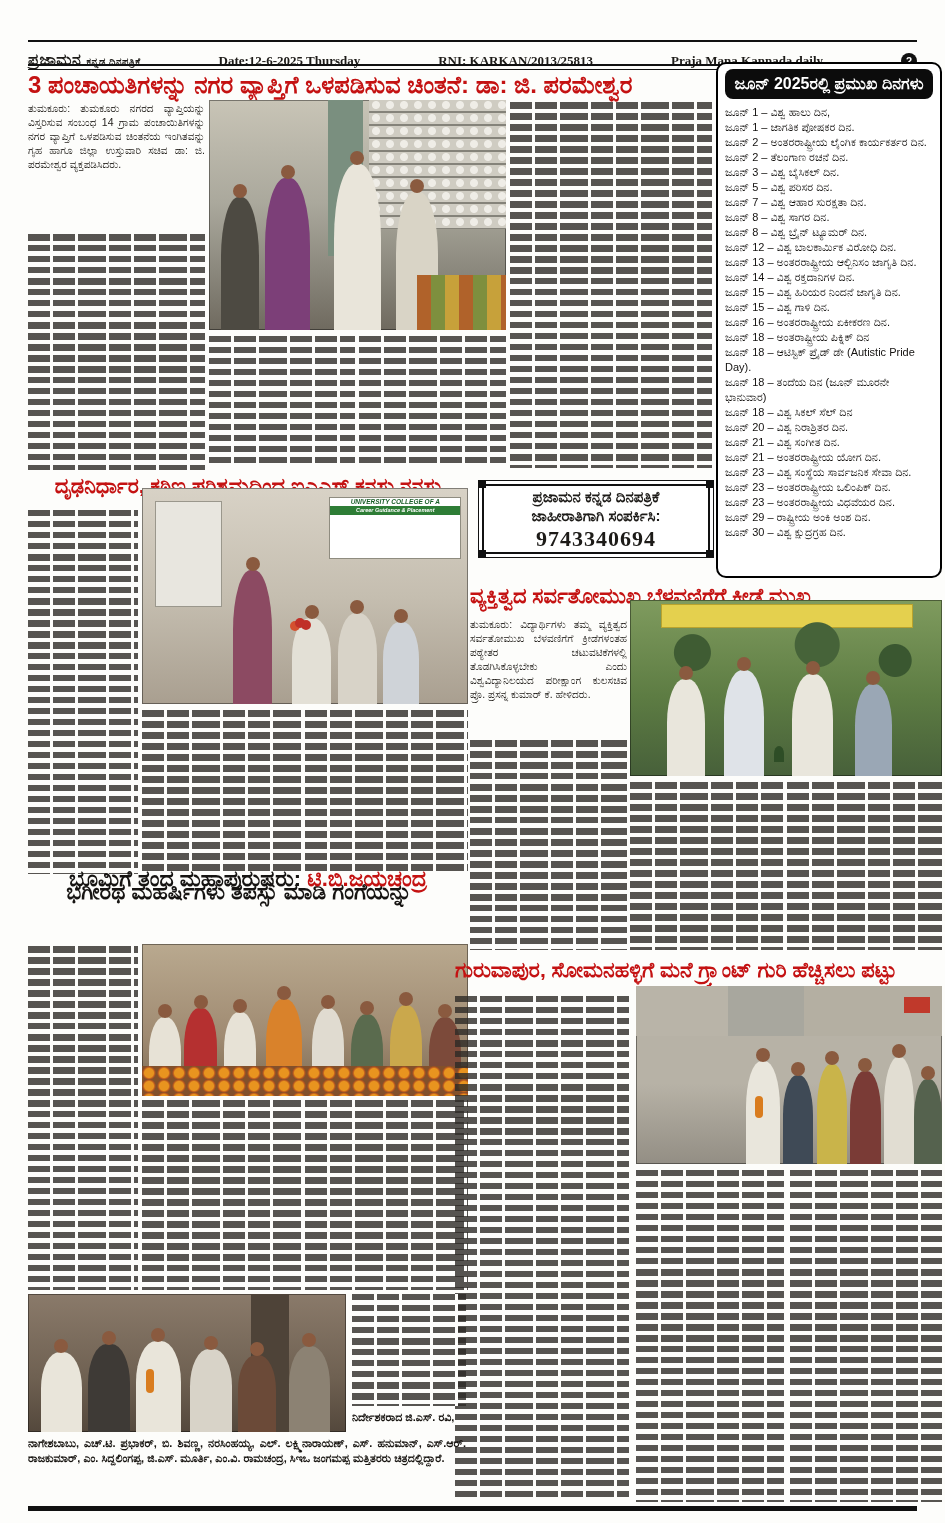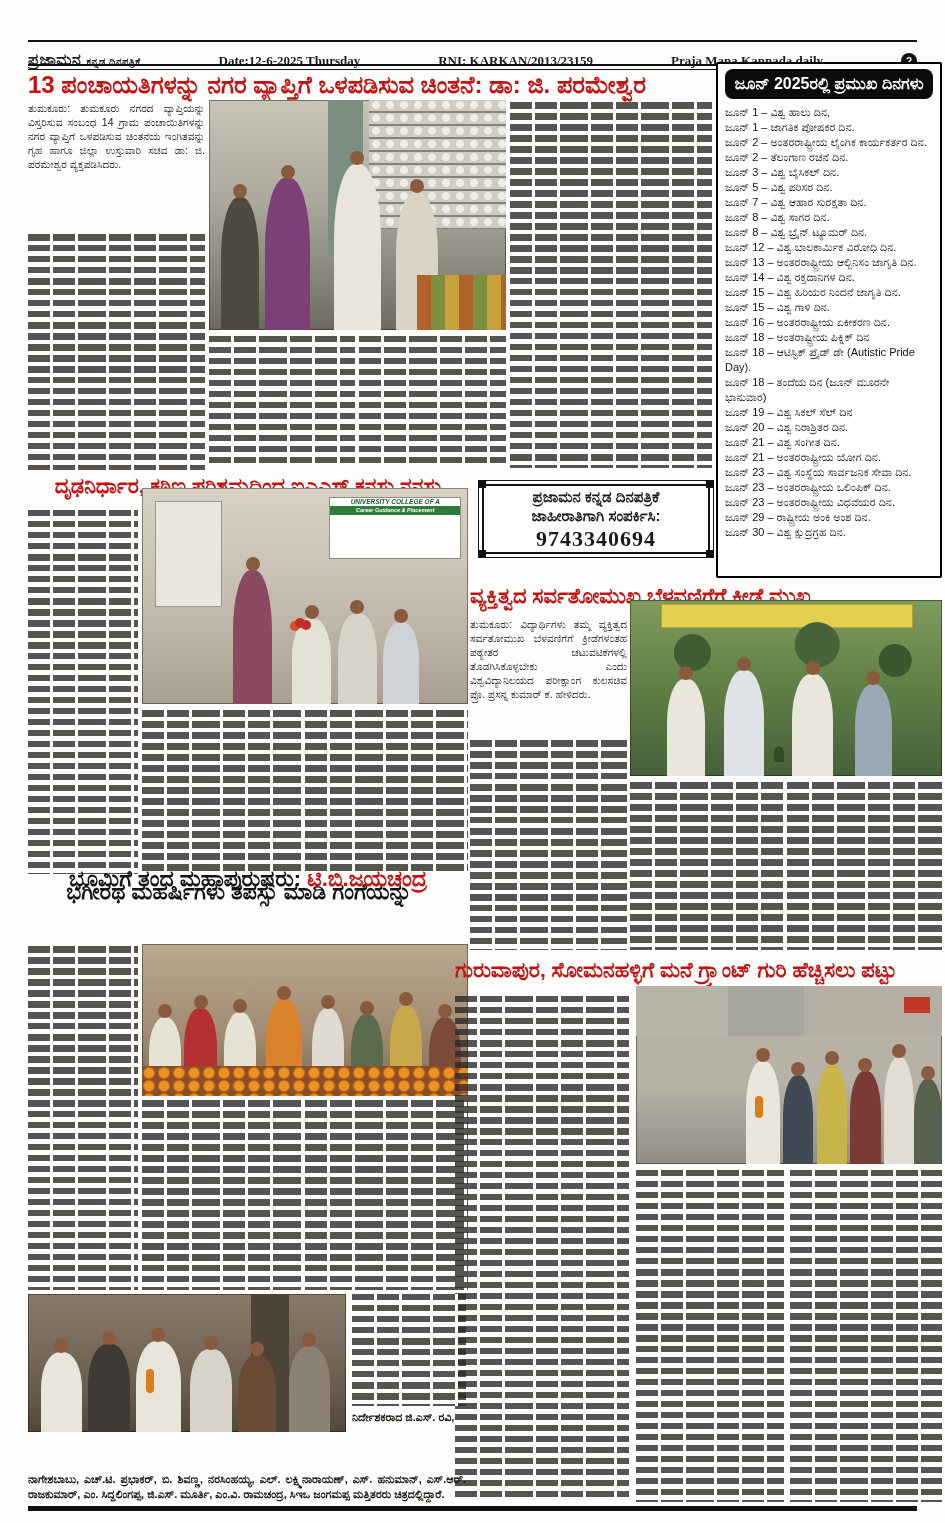--- a/index.html
+++ b/index.html
@@ -13,32 +13,32 @@
   .hdr-serif{font-family:"Liberation Serif",serif;font-weight:bold;font-size:13px;white-space:nowrap;}
   .pgnum{width:16px;height:16px;border-radius:50%;background:#111;color:#fff;font-size:11px;
          font-weight:bold;display:flex;align-items:center;justify-content:center;}
   .dbl-rule{border-top:2.5px solid #111;border-bottom:1px solid #111;height:3px;}
   .bottom-rule{background:#111;}
   
   .head-red{color:#c41212;font-weight:bold;line-height:1.12;}
   .head-black{color:#161412;font-weight:bold;text-align:center;line-height:1.1;}
   .head-black .red{color:#c41212;}
   
-  .june-box{border:2px solid #000;border-radius:2px;background:#fff;padding:5px 7px;box-sizing:border-box;}
+  .june-box{border:2px solid #000;border-radius:10px;background:#fff;padding:5px 7px;box-sizing:border-box;}
   .june-title{background:#0c0c0c;color:#fff;border-radius:8px;text-align:center;font-weight:bold;
               font-size:16px;padding:6px 2px;margin-bottom:6px;}
   .day-item{font-size:11px;line-height:15px;color:#141210;}
   
   .bodytxt{font-size:10.5px;line-height:1.33;text-align:justify;color:#24211d;}
   .gt{background-image:
       repeating-linear-gradient(90deg, rgba(253,253,251,0) 0 22px, #fdfdfb 22px 25px,
         rgba(253,253,251,0) 25px 47px, #fdfdfb 47px 50px,
         rgba(253,253,251,0) 50px 78px, #fdfdfb 78px 81px),
       repeating-linear-gradient(180deg, rgba(45,42,38,.8) 0 6.5px, rgba(0,0,0,0) 6.5px 11px);}
-  .caption{font-size:11px;font-weight:bold;line-height:1.35;text-align:justify;color:#16130f;margin-top:36px;}
+  .caption{font-size:11px;font-weight:bold;line-height:1.35;text-align:justify;color:#16130f;}
   
   .adbox{border:1.5px solid #111;padding:3px;box-sizing:border-box;background:#fff;}
   .adbox-in{border:2px solid #111;height:100%;box-sizing:border-box;display:flex;flex-direction:column;
             align-items:center;justify-content:center;position:relative;}
   .ad-l{font-weight:bold;font-size:15px;line-height:1.3;}
   .ad-phone{font-family:"Liberation Serif",serif;font-weight:bold;font-size:22px;letter-spacing:1px;}
   .adc{position:absolute;width:7px;height:7px;background:#111;}
   
   .photo{position:absolute;overflow:hidden;box-shadow:inset 0 0 0 1px rgba(0,0,0,.4);}
   .photo i{position:absolute;display:block;}
@@ -52,27 +52,27 @@
 </head>
 <body>
 
 <div class="page">
 
   <div class="abs hdr" style="left:28px;top:40px;width:889px;height:24px;border-top:2px solid #111;padding-top:3px;">
     <div class="masthead">
       <span>ಪ್ರಜಾಮನ</span><span class="sub">ಕನ್ನಡ ದಿನಪತ್ರಿಕೆ</span>
     </div>
     <div class="hdr-serif">Date:12-6-2025 Thursday</div>
-    <div class="hdr-serif">RNI: KARKAN/2013/23159</div>
+    <div class="hdr-serif">RNI: KARKAN/2013/25813</div>
     <div class="hdr-serif">Praja Mana Kannada daily</div>
     <div class="pgnum">2</div>
   </div>
   <div class="abs dbl-rule" style="left:28px;top:64px;width:889px;"></div>
 
-  <div class="abs head-red" style="left:28px;top:72px;width:684px;height:30px;font-size:24px;">13 ಪಂಚಾಯತಿಗಳನ್ನು ನಗರ ವ್ಯಾಪ್ತಿಗೆ ಒಳಪಡಿಸುವ ಚಿಂತನೆ: ಡಾ: ಜಿ. ಪರಮೇಶ್ವರ</div>
+  <div class="abs head-red" style="left:28px;top:72px;width:684px;height:30px;font-size:24px;">3 ಪಂಚಾಯತಿಗಳನ್ನು ನಗರ ವ್ಯಾಪ್ತಿಗೆ ಒಳಪಡಿಸುವ ಚಿಂತನೆ: ಡಾ: ಜಿ. ಪರಮೇಶ್ವರ</div>
 
   <div class="abs" style="left:28px;top:102px;width:177px;height:366px;">
     <div class="bodytxt" style="height:128px;overflow:hidden;">ತುಮಕೂರು: ತುಮಕೂರು ನಗರದ ವ್ಯಾಪ್ತಿಯನ್ನು ವಿಸ್ತರಿಸುವ ಸಂಬಂಧ 14 ಗ್ರಾಮ ಪಂಚಾಯಿತಿಗಳನ್ನು ನಗರ ವ್ಯಾಪ್ತಿಗೆ ಒಳಪಡಿಸುವ ಚಿಂತನೆಯ ಇಂಗಿತವನ್ನು ಗೃಹ ಹಾಗೂ ಜಿಲ್ಲಾ ಉಸ್ತುವಾರಿ ಸಚಿವ ಡಾ: ಜಿ. ಪರಮೇಶ್ವರ ವ್ಯಕ್ತಪಡಿಸಿದರು.</div>
     <div class="gt" style="height:236px;margin-top:4px;"></div>
   </div>
 
   <div class="photo" style="left:209px;top:100px;width:297px;height:230px;background:linear-gradient(180deg,#c8c4b6,#aaa89c 45%,#8a877c 75%,#6f6a5f);">
     <i style="left:54%;top:0;width:46%;height:56%;
        background-image:radial-gradient(circle at 7px 5px,#efede7 3.5px,rgba(0,0,0,0) 4.5px),repeating-linear-gradient(180deg,#cfccc2 0 11px,#85837a 11px 13px);background-size:14px 13px,auto;"></i>
     <i style="left:40%;top:0;width:12%;height:68%;background:#7a8f7f;"></i>
@@ -102,21 +102,21 @@
         <div class="day-item">ಜೂನ್ 8 – ವಿಶ್ವ ಬ್ರೈನ್ ಟ್ಯೂಮರ್ ದಿನ.</div>
         <div class="day-item">ಜೂನ್ 12 – ವಿಶ್ವ ಬಾಲಕಾರ್ಮಿಕ ವಿರೋಧಿ ದಿನ.</div>
         <div class="day-item">ಜೂನ್ 13 – ಅಂತರರಾಷ್ಟ್ರೀಯ ಆಲ್ಬಿನಿಸಂ ಜಾಗೃತಿ ದಿನ.</div>
         <div class="day-item">ಜೂನ್ 14 – ವಿಶ್ವ ರಕ್ತದಾನಿಗಳ ದಿನ.</div>
         <div class="day-item">ಜೂನ್ 15 – ವಿಶ್ವ ಹಿರಿಯರ ನಿಂದನೆ ಜಾಗೃತಿ ದಿನ.</div>
         <div class="day-item">ಜೂನ್ 15 – ವಿಶ್ವ ಗಾಳಿ ದಿನ.</div>
         <div class="day-item">ಜೂನ್ 16 – ಅಂತರರಾಷ್ಟ್ರೀಯ ಏಕೀಕರಣ ದಿನ.</div>
         <div class="day-item">ಜೂನ್ 18 – ಅಂತರಾಷ್ಟ್ರೀಯ ಪಿಕ್ನಿಕ್ ದಿನ</div>
         <div class="day-item">ಜೂನ್ 18 – ಆಟಿಸ್ಟಿಕ್ ಪ್ರೈಡ್ ಡೇ (Autistic Pride Day).</div>
         <div class="day-item">ಜೂನ್ 18 – ತಂದೆಯ ದಿನ (ಜೂನ್ ಮೂರನೇ ಭಾನುವಾರ)</div>
-        <div class="day-item">ಜೂನ್ 19 – ವಿಶ್ವ ಸಿಕಲ್ ಸೆಲ್ ದಿನ</div>
+        <div class="day-item">ಜೂನ್ 18 – ವಿಶ್ವ ಸಿಕಲ್ ಸೆಲ್ ದಿನ</div>
         <div class="day-item">ಜೂನ್ 20 – ವಿಶ್ವ ನಿರಾಶ್ರಿತರ ದಿನ.</div>
         <div class="day-item">ಜೂನ್ 21 – ವಿಶ್ವ ಸಂಗೀತ ದಿನ.</div>
         <div class="day-item">ಜೂನ್ 21 – ಅಂತರರಾಷ್ಟ್ರೀಯ ಯೋಗ ದಿನ.</div>
         <div class="day-item">ಜೂನ್ 23 – ವಿಶ್ವ ಸಂಸ್ಥೆಯ ಸಾರ್ವಜನಿಕ ಸೇವಾ ದಿನ.</div>
         <div class="day-item">ಜೂನ್ 23 – ಅಂತರರಾಷ್ಟ್ರೀಯ ಒಲಿಂಪಿಕ್ ದಿನ.</div>
         <div class="day-item">ಜೂನ್ 23 – ಅಂತರರಾಷ್ಟ್ರೀಯ ವಿಧವೆಯರ ದಿನ.</div>
         <div class="day-item">ಜೂನ್ 29 – ರಾಷ್ಟ್ರೀಯ ಅಂಕಿ ಅಂಶ ದಿನ.</div>
         <div class="day-item">ಜೂನ್ 30 – ವಿಶ್ವ ಕ್ಷುದ್ರಗ್ರಹ ದಿನ.</div>
       </div>
   </div>

